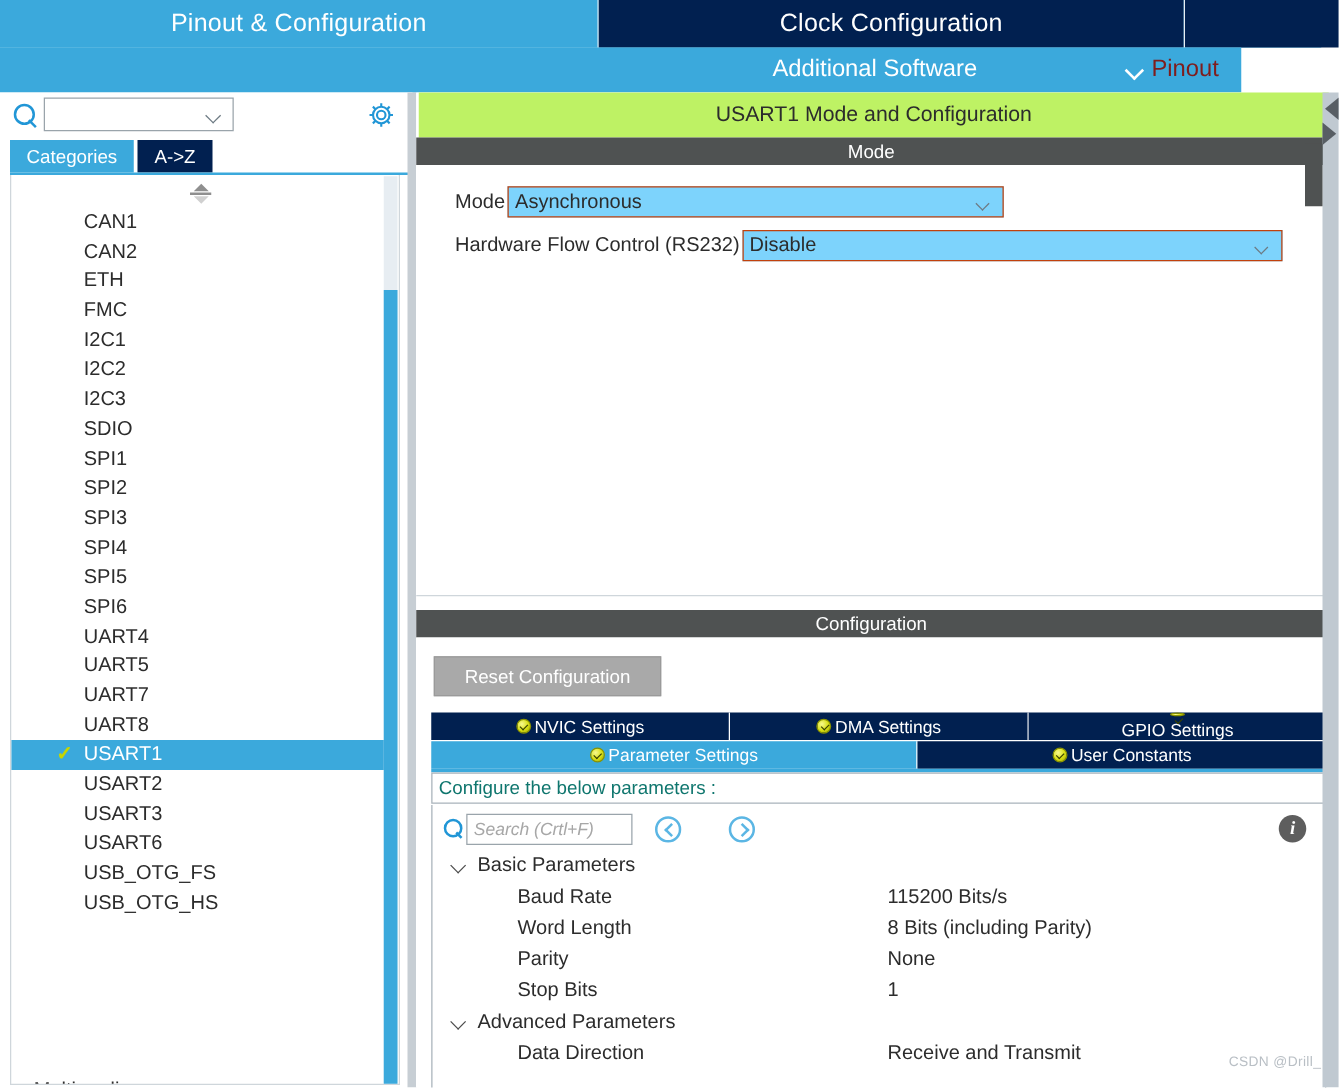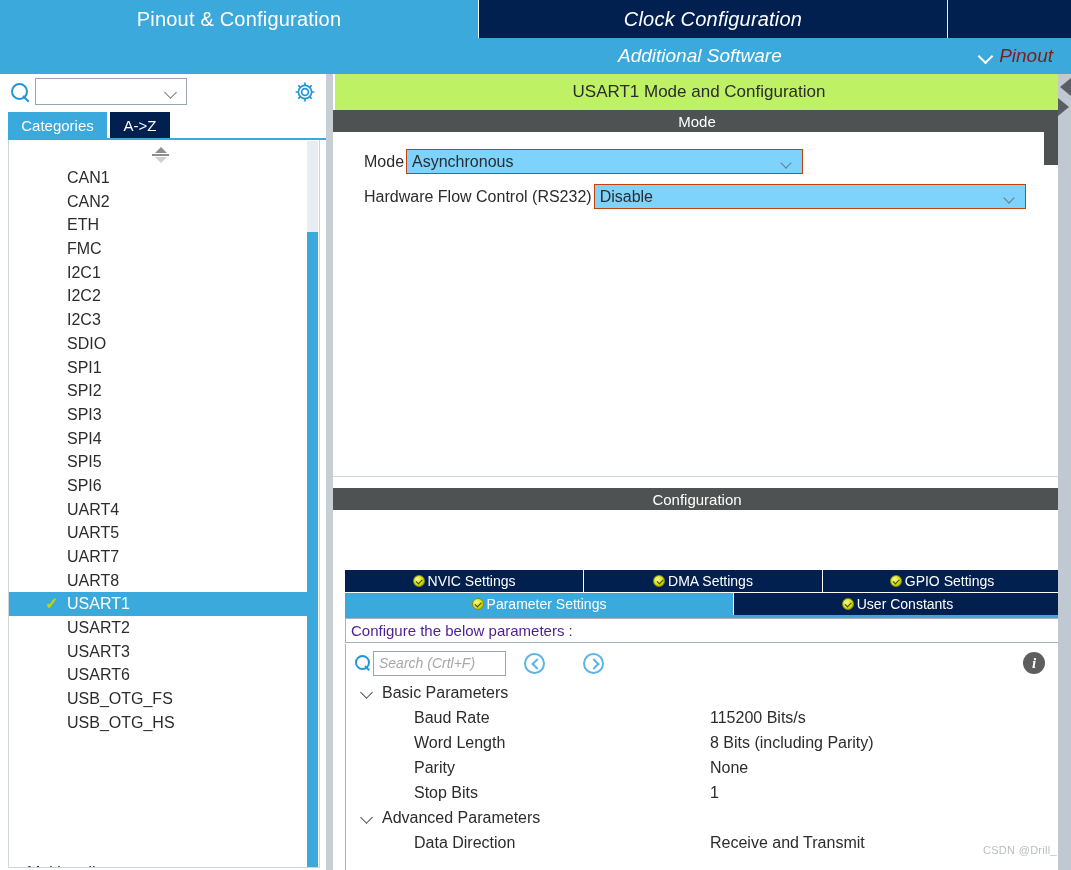--- a/index.html
+++ b/index.html
@@ -12,27 +12,27 @@
   #app { position: relative; width: 1071px; height: 870px; }
 
   
   .topbar { position: absolute; left:0; top:0; width:1057px; height:38px; background:#3ba9dc; }
   .tab-main {
     position:absolute; top:0; height:38px;
     display:flex; align-items:center; justify-content:center;
     font-size:20px; color:#ffffff; letter-spacing:.2px;
   }
   .tab-pinout { left:0; width:478px; background:#3ba9dc; }
-  .tab-clock  { left:479px; width:468px; background:#012050;font-style:italic; }
+  .tab-clock  { left:479px; width:468px; background:#012050; }
   .tab-divider{ position:absolute; top:0; left:478px; width:1px; height:38px; background:#f2f6f9; }
   .tab-stub   { position:absolute; top:0; left:948px; width:123px; height:38px; background:#012050; }
   .tab-stub-div { position:absolute; top:0; left:947px; width:2px; height:38px; background:#e8eef3; }
 
   
-  .subbar { position:absolute; left:0; top:38px; width:1071px; height:36px; background:#3ba9dc;font-style:italic; }
+  .subbar { position:absolute; left:0; top:38px; width:993px; height:36px; background:#3ba9dc; }
   .subbar .addl {
     position:absolute; left:618px; top:7px;
     font-size:19px; color:#ffffff;
   }
   .subbar .pinout-menu {
     position:absolute; right:18px; top:7px;
     font-size:19px; color:#7f1d1d;
     display:flex; align-items:center; gap:7px;
   }
   .chev-d { display:inline-block; width:13px; height:13px; position:relative; }
@@ -172,21 +172,21 @@
   }
   .gdot::after {
     content:""; position:absolute; left:2.5px; top:3.2px; width:5px; height:2.6px;
     border-left:1.6px solid #3a4200; border-bottom:1.6px solid #3a4200;
     transform:rotate(-45deg);
   }
   .tab-accent { position:absolute; left:12px; top:105px; width:716px; height:3px; background:#3ba9dc; }
 
   .configure-note {
     position:absolute; left:12px; top:108px; width:716px; height:25px;
-    border:1px solid #a8b2ba; background:#ffffff; font-size:15px; color:#4c1d95;
+    border:1px solid #a8b2ba; background:#ffffff; font-size:15px; color:#0f766e;
     display:flex; align-items:center; padding-left:5px;
   }
   .param-area {
     position:absolute; left:12px; top:134px; width:716px; height:256px;
     border:1px solid #a8b2ba; border-top:none; background:#ffffff; overflow:hidden;
   }
   .psearch-row { position:absolute; left:0; top:6px; width:716px; height:30px; }
   .mag2 { position:absolute; left:9px; top:5px; width:17px; height:17px; }
   .mag2::before{
     content:""; position:absolute; left:0; top:0; width:11px;height:11px;
@@ -371,31 +371,34 @@
         </span>
       </div>
     </div>
 
     <div class="conf-bar bar-header">
       <span>Configuration</span>
     </div>
 
     <div class="conf-body">
 
+      <div class="reset-btn">
+        <span>Reset Configuration</span>
+      </div>
 
       <div class="tabrow r1">
         <div class="ctab" style="width:239px;">
           <span class="gdot"></span>
           <span>NVIC Settings</span>
         </div>
         <div class="ctab" style="width:239px;">
           <span class="gdot"></span>
           <span>DMA Settings</span>
         </div>
-        <div class="ctab" style="width:238px;">
+        <div class="ctab" style="width:238px;flex-direction:column;">
           <span class="gdot"></span>
           <span>GPIO Settings</span>
         </div>
       </div>
 
       <div class="tabrow r2">
         <div class="ctab active" style="width:389px;">
           <span class="gdot"></span>
           <span>Parameter Settings</span>
         </div>

